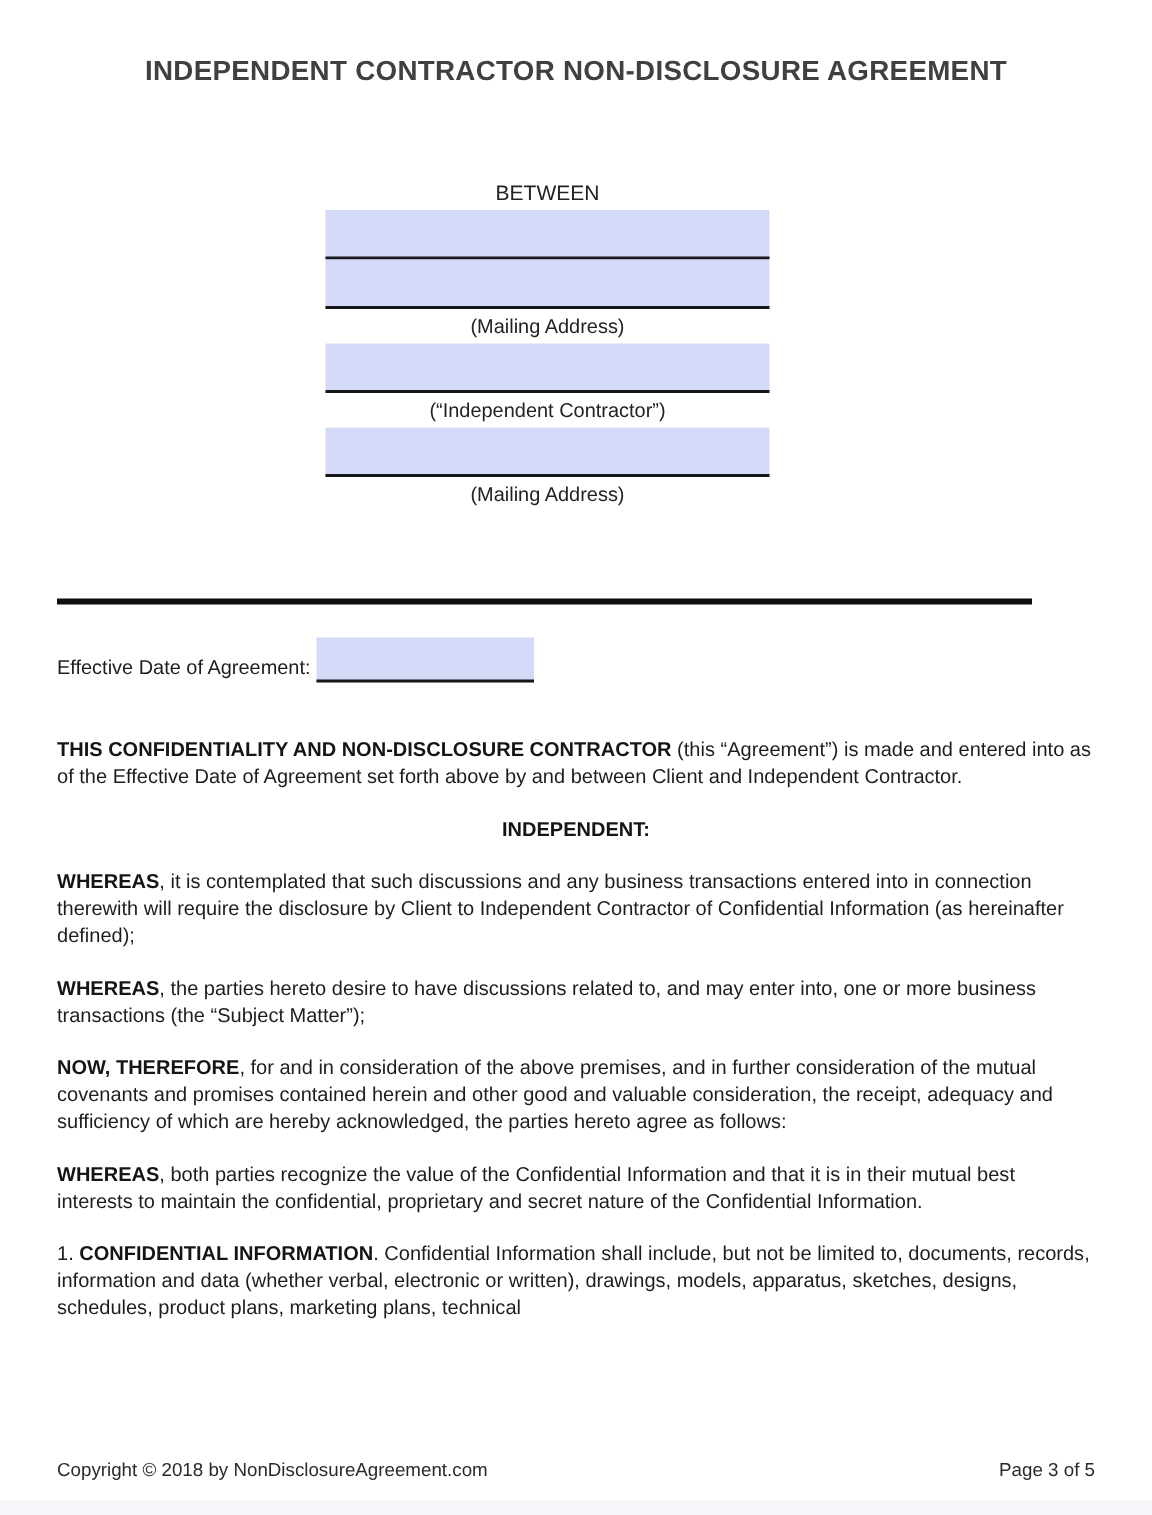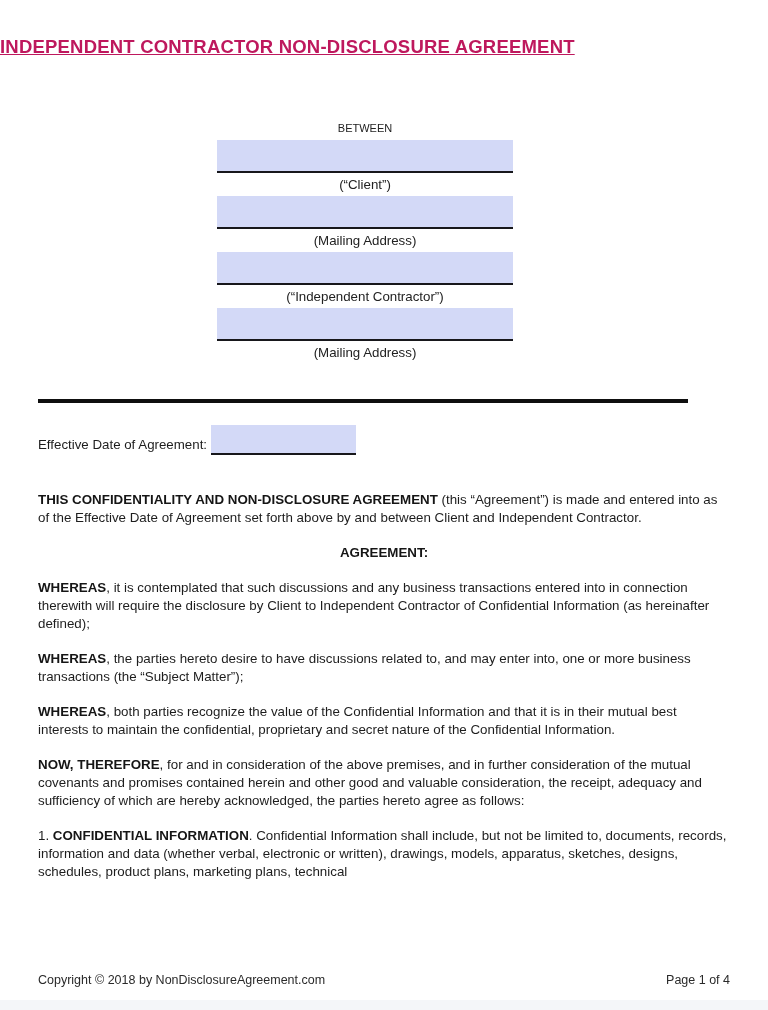--- a/index.html
+++ b/index.html
@@ -3,27 +3,26 @@
 <meta charset="utf-8">
 <style>
   * { margin: 0; padding: 0; box-sizing: border-box; }
   html, body { width: 768px; height: 1010px; background: #ffffff; }
   body { font-family: "Liberation Sans", "DejaVu Sans", sans-serif; color: #1d1d1d; overflow: hidden; }
 
   .page { position: relative; width: 768px; height: 1010px; background: #ffffff; }
 
   .doc-title {
     position: absolute; top: 36px; left: 0; width: 100%;
-    text-align: left; font-weight: bold; font-size: 18.5px; letter-spacing: 0.2px;
-    color: #be185d;
-    text-decoration: underline;
+    text-align: center; font-weight: bold; font-size: 18.5px; letter-spacing: 0.2px;
+    color: #404040;
   }
 
   .party-block { position: absolute; top: 120px; left: 217px; width: 296px; text-align: center; }
-  .party-label { font-size: 11px; line-height: 16px; margin-bottom: 4px; color: #222; }
+  .party-label { font-size: 14px; line-height: 16px; margin-bottom: 4px; color: #222; }
   .party-label.and { margin-top: 12px; }
   .ffield {
     width: 296px; height: 33px;
     background: #d3d9f7;
     border-bottom: 2px solid #17171b;
   }
   .caption { font-size: 13.3px; line-height: 15px; margin: 4px 0; color: #222; }
 
   .divider { position: absolute; top: 399px; left: 38px; width: 650px; height: 4px; background: #0f0f0f; }
 
@@ -48,21 +47,20 @@
 <body>
 
 <div class="page">
 
   <div class="doc-title">INDEPENDENT CONTRACTOR NON-DISCLOSURE AGREEMENT</div>
 
   <div class="party-block">
     <div class="party-label">BETWEEN</div>
 
     <div class="ffield"></div>
-    <div class="caption">(“Client”)</div>
 
     <div class="ffield"></div>
     <div class="caption">(Mailing Address)</div>
 
 
     <div class="ffield"></div>
     <div class="caption">(“Independent Contractor”)</div>
 
     <div class="ffield"></div>
     <div class="caption">(Mailing Address)</div>
@@ -70,36 +68,36 @@
 
   <div class="divider"></div>
 
   <div class="effective-row">
     <span class="effective-label">Effective Date of Agreement:</span>
     <div class="effective-field"></div>
   </div>
 
   <div class="body-text">
 
-    <p><strong>THIS CONFIDENTIALITY AND NON-DISCLOSURE AGREEMENT</strong><span> (this “Agreement”) is made and entered into as of the Effective Date of Agreement set forth above by and between Client and Independent Contractor.</span></p>
+    <p><strong>THIS CONFIDENTIALITY AND NON-DISCLOSURE CONTRACTOR</strong><span> (this “Agreement”) is made and entered into as of the Effective Date of Agreement set forth above by and between Client and Independent Contractor.</span></p>
 
-    <p class="witnesseth">AGREEMENT:</p>
+    <p class="witnesseth">INDEPENDENT:</p>
 
     <p><strong>WHEREAS</strong><span>, it is contemplated that such discussions and any business transactions entered into in connection therewith will require the disclosure by Client to Independent Contractor of Confidential Information (as hereinafter defined);</span></p>
 
     <p><strong>WHEREAS</strong><span>, the parties hereto desire to have discussions related to, and may enter into, one or more business transactions (the “Subject Matter”);</span></p>
 
+    <p><strong>NOW, THEREFORE</strong><span>, for and in consideration of the above premises, and in further consideration of the mutual covenants and promises contained herein and other good and valuable consideration, the receipt, adequacy and sufficiency of which are hereby acknowledged, the parties hereto agree as follows:</span></p>
+
     <p><strong>WHEREAS</strong><span>, both parties recognize the value of the Confidential Information and that it is in their mutual best interests to maintain the confidential, proprietary and secret nature of the Confidential Information.</span></p>
-
-    <p><strong>NOW, THEREFORE</strong><span>, for and in consideration of the above premises, and in further consideration of the mutual covenants and promises contained herein and other good and valuable consideration, the receipt, adequacy and sufficiency of which are hereby acknowledged, the parties hereto agree as follows:</span></p>
 
     <p><span>1. </span><strong>CONFIDENTIAL INFORMATION</strong><span>. Confidential Information shall include, but not be limited to, documents, records, information and data (whether verbal, electronic or written), drawings, models, apparatus, sketches, designs, schedules, product plans, marketing plans, technical</span></p>
 
   </div>
 
   <div class="footer">
     <span>Copyright © 2018 by NonDisclosureAgreement.com</span>
-    <span>Page 1 of 4</span>
+    <span>Page 3 of 5</span>
   </div>
 
   <div class="bottom-band"></div>
 
 </div>
 
 </body></html>

